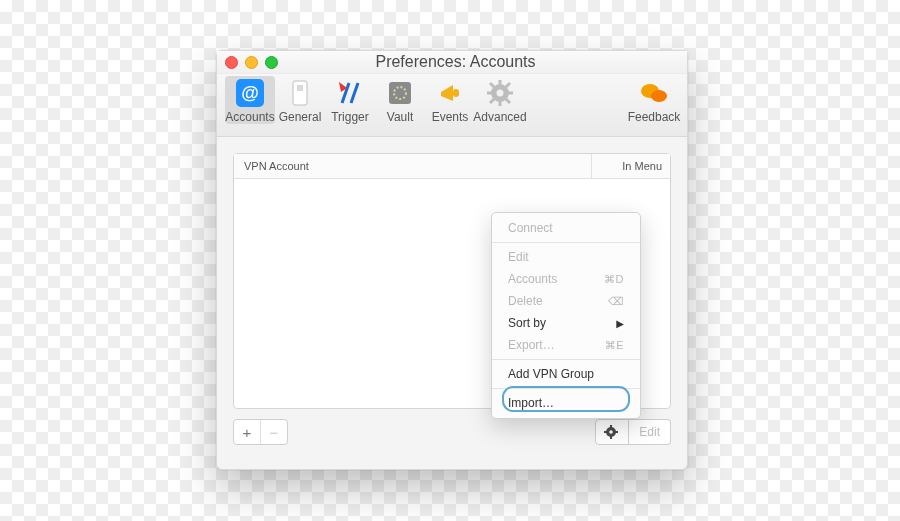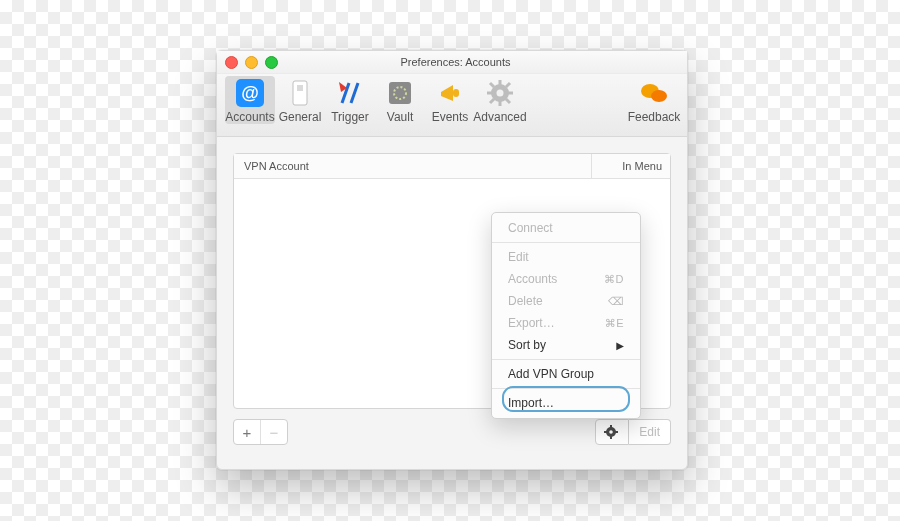--- a/index.html
+++ b/index.html
@@ -17,21 +17,21 @@
     box-shadow:0 18px 40px rgba(0,0,0,.25),0 0 0 1px rgba(0,0,0,.04);
     overflow:visible;
   }
   
   .titlebar{height:22px;display:flex;align-items:center;padding:0 8px;border-bottom:1px solid #ebebeb;background:linear-gradient(#fafafa,#f0f0f0);}
   .traffic{display:flex;gap:7px;margin-right:8px}
   .dot{width:11px;height:11px;border-radius:50%}
   .dot.red{background:#ff5f57;border:1px solid #e24b40}
   .dot.yellow{background:#febc2e;border:1px solid #e1a116}
   .dot.green{background:#28c840;border:1px solid #1fa52e}
-  .title{flex:1;text-align:center;font-size:11px;color:#4a4a4a;margin-left:-54px}
+  .title{flex:1;text-align:center;font-size:16px;color:#4a4a4a;margin-left:-54px}
   
   .toolbar{display:flex;align-items:flex-start;padding:4px 8px 2px 8px;background:linear-gradient(#f7f7f7,#eaeaea);border-bottom:1px solid #d8d8d8;height:56px}
   .tbtn{display:flex;flex-direction:column;align-items:center;width:50px;cursor:default}
   .tbtn .ticon{width:30px;height:30px;display:flex;align-items:center;justify-content:center;margin-bottom:2px}
   .tbtn .tlabel{font-size:12px;color:#565656}
   .tbtn.selected{background:#d9d9d9;border-radius:4px;padding-top:2px;margin-top:-2px}
   .tbtn.selected .ticon{background:none}
   .spacer{flex:1}
   
   .content{padding:16px 16px 14px 16px}
@@ -201,28 +201,28 @@
         <span>Edit</span>
       </div>
     <div class="mi disabled">
       <span>Accounts</span>
       <span class="shortcut">⌘D</span>
     </div>
     <div class="mi disabled">
       <span>Delete</span>
       <span class="shortcut">⌫</span>
     </div>
-    <div class="mi disabled">
-      <span>Export…</span>
-      <span class="shortcut">⌘E</span>
-    </div>
     <div class="mi">
       <span>Sort by</span>
       <span class="submarker">▶</span>
     </div>
+    <div class="mi disabled">
+      <span>Export…</span>
+      <span class="shortcut">⌘E</span>
+    </div>
     <div class="sep"></div>
     <div class="mi">
         <span>Add VPN Group</span>
       </div>
     <div class="sep"></div>
     <div class="mi">
         <span>Import…</span>
       </div>
     <div class="highlight"></div>
   </div>

